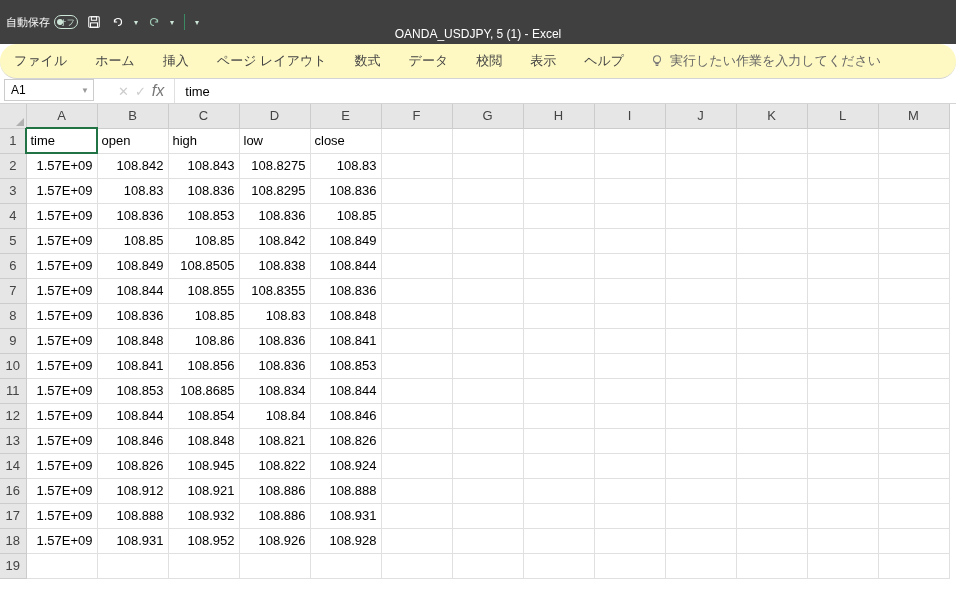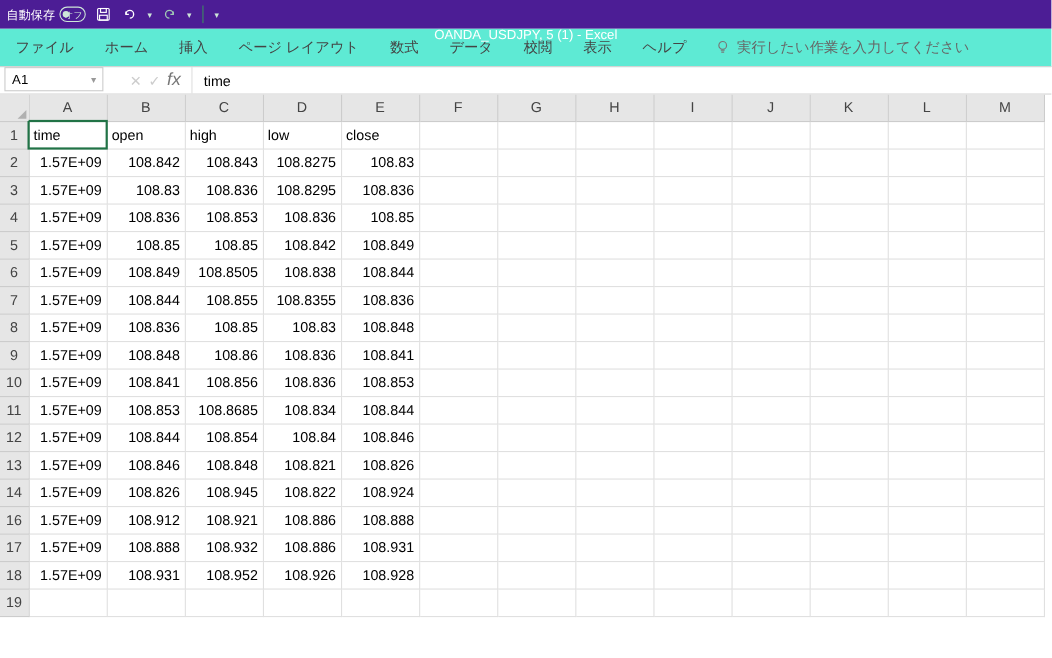--- a/index.html
+++ b/index.html
@@ -1,28 +1,28 @@
 <!DOCTYPE html>
 <html><head>
 <meta charset="utf-8">
 <style>
 * { margin: 0; padding: 0; box-sizing: border-box; }
 body { font-family: "Meiryo UI", "Segoe UI", sans-serif; font-size: 13px; overflow: hidden; background: #fff; width: 956px; height: 598px; }
-.titlebar { background: #4c1d95; height: 26px; display: flex; color: #fff; position: relative; }
+.titlebar { background: #404040; height: 44px; display: flex; align-items: center; color: #fff; position: relative; }
 .tb-left { display: flex; align-items: center; gap: 8px; padding-left: 6px; }
 .autosave { display: flex; align-items: center; gap: 4px; font-size: 11px; }
 .autosave-toggle { display: inline-flex; align-items: center; justify-content: center; width: 24px; height: 14px; border: 1px solid #cde6d8; border-radius: 7px; position: relative; }
 .autosave-toggle::before { content: ""; width: 6px; height: 6px; border-radius: 50%; background: #cde6d8; position: absolute; left: 2px; }
 .autosave-toggle-label { font-size: 8px; position: absolute; right: 2px; color: #cde6d8; }
 .qat-icon { width: 16px; height: 16px; display: inline-flex; align-items: center; justify-content: center; }
 .qat-icon svg { width: 14px; height: 14px; }
 .chev-down { font-size: 8px; color: #cde6d8; }
 .chev-sep { width: 1px; height: 16px; background: #3c8a63; margin: 0 2px; }
 .tb-center { position: absolute; left: 0; right: 0; text-align: center; font-size: 12px; pointer-events: none; margin-top: 24px; }
-.ribbon { background: #5eead4; height: 35px; border-bottom: 1px solid #d4d4d4; display: flex; align-items: stretch; }
+.ribbon { background: #fef9c3; height: 35px; border-bottom: 1px solid #d4d4d4; display: flex; align-items: stretch; border-radius: 17px; }
 .ribbon-tab { padding: 0 14px; display: flex; align-items: center; font-size: 13px; color: #444; cursor: pointer; }
 .tellme { display: flex; align-items: center; gap: 6px; padding: 0 12px; color: #666; }
 .bulb { width: 14px; height: 14px; }
 .fbar { height: 25px; border-bottom: 1px solid #d4d4d4; display: flex; align-items: stretch; margin-top: 0; }
 .namebox { width: 90px; border: 1px solid #ccc; display: flex; align-items: center; padding: 0 6px; margin: 0 0 2px 4px; font-size: 12px; position: relative; }
 .namebox .dd { position: absolute; right: 4px; font-size: 8px; color: #999; }
 .fbar-btns { display: flex; align-items: center; gap: 6px; padding: 0 10px; color: #bbb; border-right: 1px solid #e0e0e0; margin-left: 14px; }
 .fx { font-style: italic; font-size: 16px; color: #777; }
 .fbar-input { flex: 1; display: flex; align-items: center; padding: 0 10px; font-size: 13px; }
 .grid-area { display: flex; height: calc(598px - 28px - 35px - 10px - 25px); }

